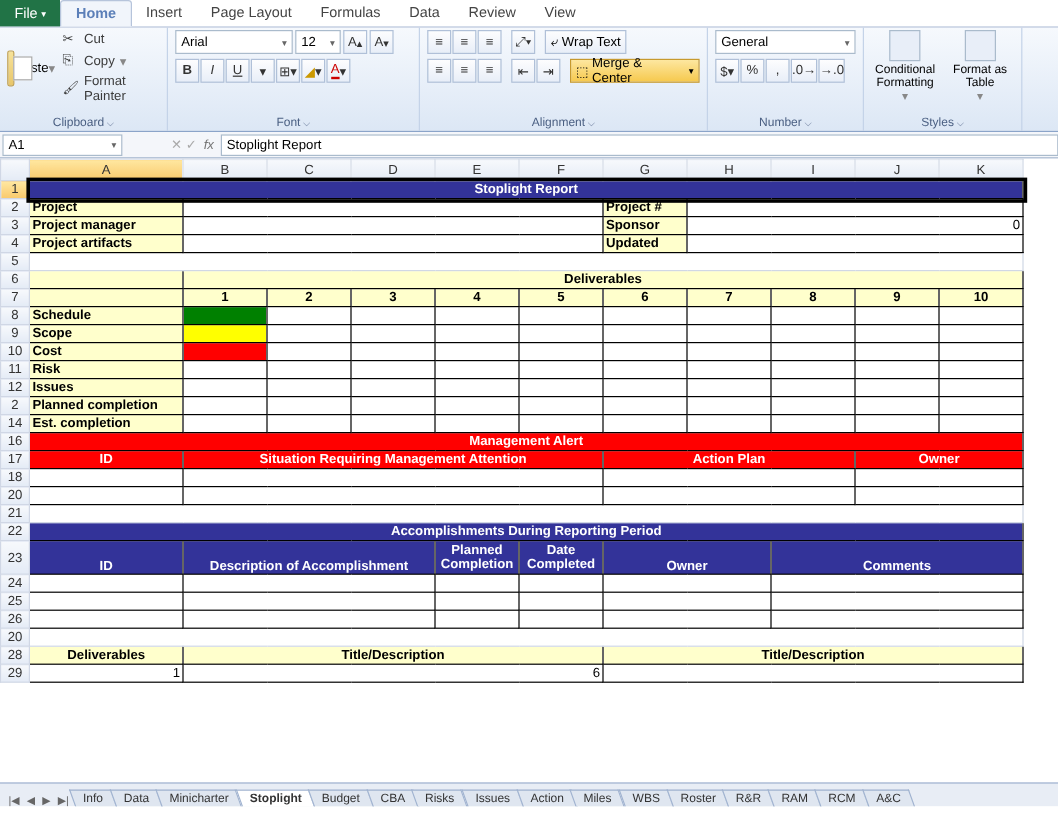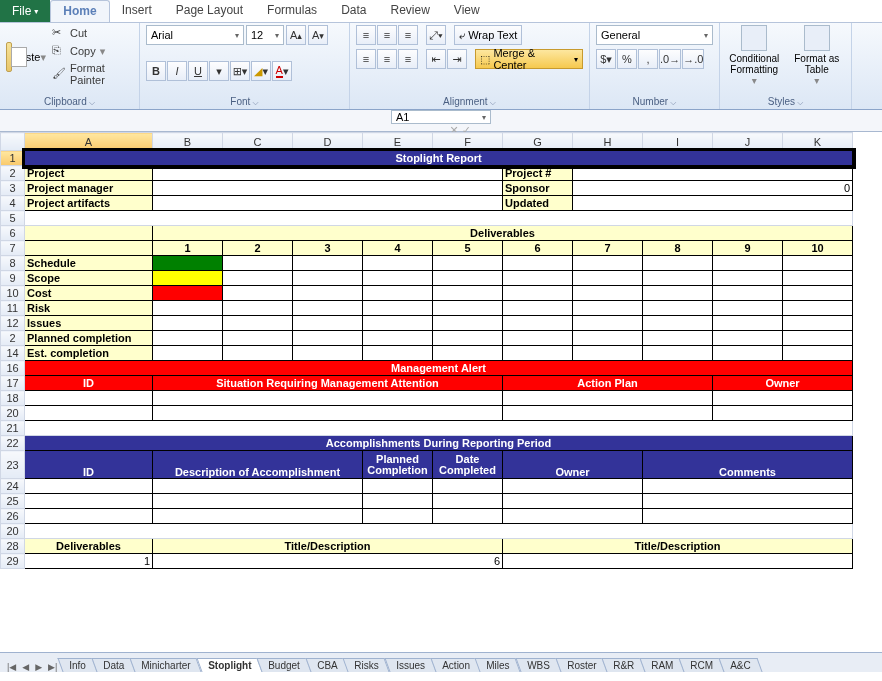--- a/index.html
+++ b/index.html
@@ -20,21 +20,21 @@
 .clip-grp { width: 140px; }
 .clip-top { display: flex; gap: 4px; }
 .paste-btn { display: flex; align-items: center; width: 40px; padding-top: 2px; }
 .paste-icon { width: 26px; height: 30px; background: linear-gradient(#f7e39a, #e8c66a); border: 1px solid #c0a050; border-radius: 2px; position: relative; }
 .paste-icon::before { content: ""; position: absolute; top: 4px; left: 4px; width: 14px; height: 18px; background: #fff; border: 1px solid #aaa; }
 .clip-side { display: flex; flex-direction: column; gap: 2px; font-size: 11px; color: #3b3b3b; }
 .clip-side div { display: flex; align-items: center; gap: 4px; padding: 1px 2px; }
 .mini-ic { width: 14px; height: 14px; display: inline-block; }
 
 .font-grp { width: 210px; }
-.font-row1 { display: flex; gap: 2px; margin-bottom: 16px; }
+.font-row1 { display: flex; gap: 2px; margin-bottom: 4px; }
 .sel { background: #fff; border: 1px solid #abc; height: 20px; font-size: 11px; padding: 0 4px; display: flex; align-items: center; justify-content: space-between; }
 .sel::after { content: "▾"; font-size: 8px; color: #666; }
 .font-name { width: 98px; }
 .font-size { width: 38px; }
 .btn { background: linear-gradient(#fdfdfe, #e8eef8); border: 1px solid #b0c0d8; height: 20px; min-width: 20px; display: flex; align-items: center; justify-content: center; font-size: 11px; color: #333; }
 .font-row2 { display: flex; gap: 1px; }
 .bold { font-weight: bold; }
 .ital { font-style: italic; }
 .uline { text-decoration: underline; }
 
@@ -48,21 +48,21 @@
 .num-row1 { display: flex; margin-bottom: 4px; }
 .num-sel { width: 120px; }
 .num-row2 { display: flex; gap: 1px; }
 
 .styles-grp { width: 132px; padding-top: 2px; }
 .big-btns { display: flex; gap: 6px; justify-content: space-between; }
 .big-btn { display: flex; flex-direction: column; align-items: center; width: 58px; font-size: 10px; text-align: center; line-height: 1.1; }
 .big-btn-ic { width: 26px; height: 26px; margin-bottom: 2px; background: #e8eef8; border: 1px solid #abc; }
 
 
-.fbar { display: flex; height: 22px; border-bottom: 1px solid #a8b8d0; background: #f4f6fa; align-items: center; flex-direction: column; }
+.fbar { display: flex; height: 22px; border-bottom: 1px solid #a8b8d0; background: #f4f6fa; align-items: center; }
 .namebox { width: 100px; background: #fff; border: 1px solid #abc; margin: 0 2px; height: 18px; padding: 0 4px; display: flex; align-items: center; justify-content: space-between; }
 .namebox::after { content: "▾"; font-size: 8px; color: #666; }
 .fx-lbl { width: 20px; text-align: center; font-style: italic; color: #777; }
 .formula-input { flex: 1; background: #fff; border: 1px solid #abc; height: 18px; padding: 0 4px; display: flex; align-items: center; }
 
 
 .grid-wrap { position: relative; overflow: auto; height: 520px; }
 table.grid { border-collapse: collapse; table-layout: fixed; }
 .grid th, .grid td { border: 1px solid #d0d7e5; font-size: 11px; height: 15px; overflow: hidden; white-space: nowrap; }
 .grid th { background: linear-gradient(#f7f9fc, #e4ebf6); font-weight: normal; color: #333; text-align: center; }

